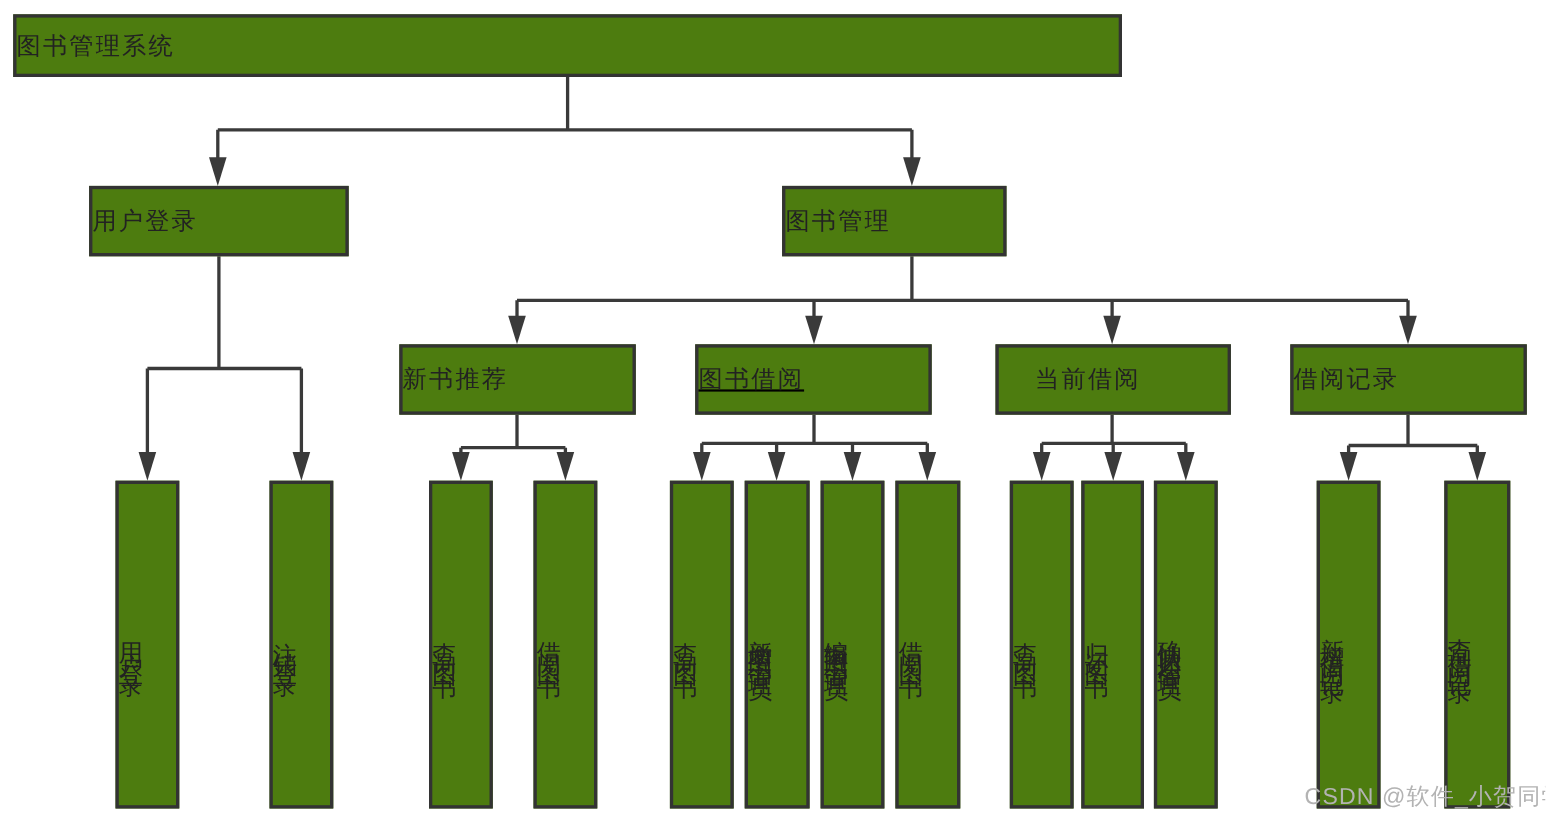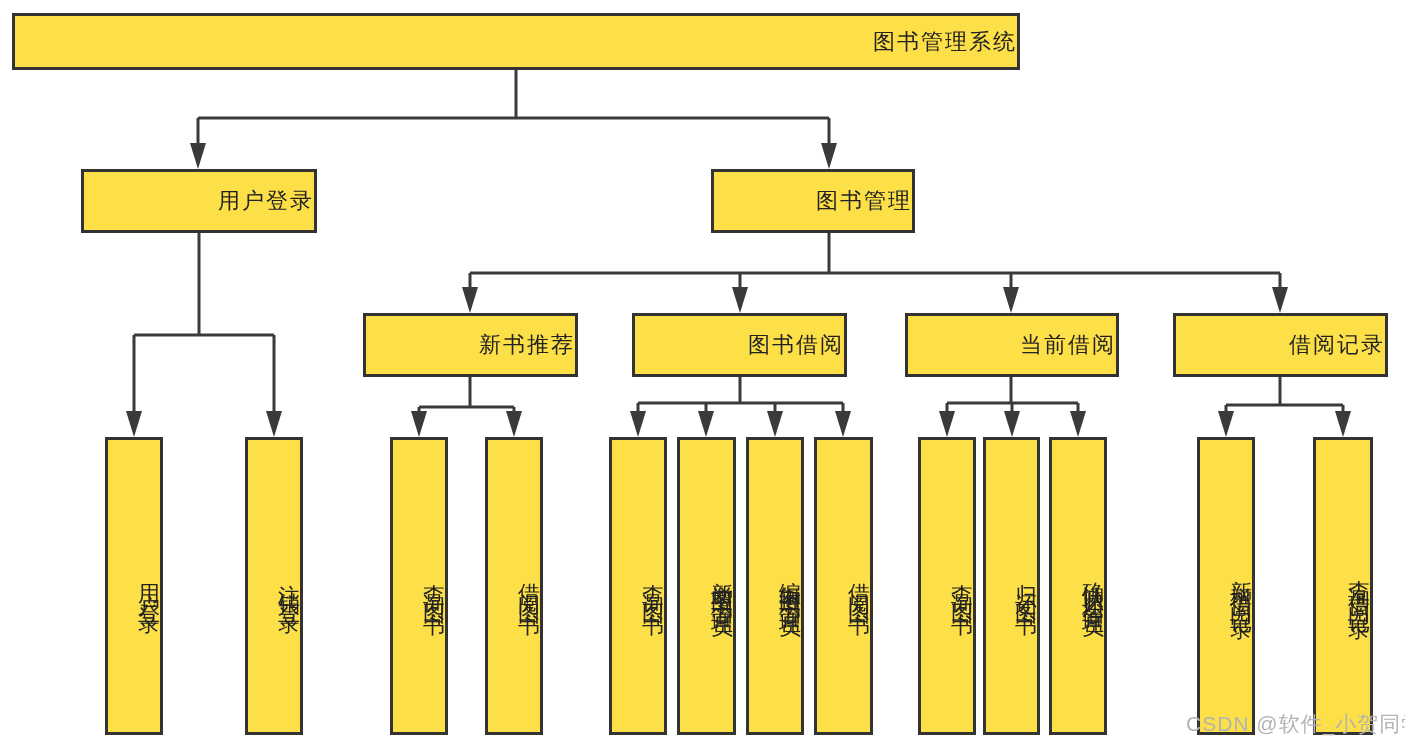--- a/index.html
+++ b/index.html
@@ -7,25 +7,25 @@
     position: relative;
     width: 1405px;
     height: 747px;
     background: var(--bg, #ffffff);
     font-family: "Liberation Sans", "DejaVu Sans", sans-serif;
     overflow: hidden;
   }
   .box {
     position: absolute;
     box-sizing: border-box;
-    background: #fde047;
+    background: #4d7c0f;
     border: 3px solid var(--border, #333333);
     display: flex;
     align-items: center;
-    justify-content: flex-end;
+    justify-content: flex-start;
     z-index: 2;
   }
   .h-label {
     font-size: 22px;
     color: var(--text, #222222);
     letter-spacing: 2px;
     white-space: nowrap;
   }
   .v-label {
     writing-mode: vertical-lr;
@@ -110,21 +110,21 @@
   <div class="box" style="left:81px; top:169px; width:236px; height:64px;">
     <span class="h-label">用户登录</span>
   </div>
   <div class="box" style="left:711px; top:169px; width:204px; height:64px;">
     <span class="h-label">图书管理</span>
   </div>
 
   <div class="box" style="left:363px; top:313px; width:215px; height:64px;">
     <span class="h-label">新书推荐</span>
   </div>
-  <div class="box" style="left:632px; top:313px; width:215px; height:64px;">
+  <div class="box" style="left:632px; top:313px; width:215px; height:64px;text-decoration:underline;">
     <span class="h-label">图书借阅</span>
   </div>
   <div class="box" style="left:905px; top:313px; width:214px; height:64px;padding-left:33px;">
     <span class="h-label">当前借阅</span>
   </div>
   <div class="box" style="left:1173px; top:313px; width:215px; height:64px;">
     <span class="h-label">借阅记录</span>
   </div>
 
   <div class="box" style="left:105px; top:437px; width:58px; height:298px;">

